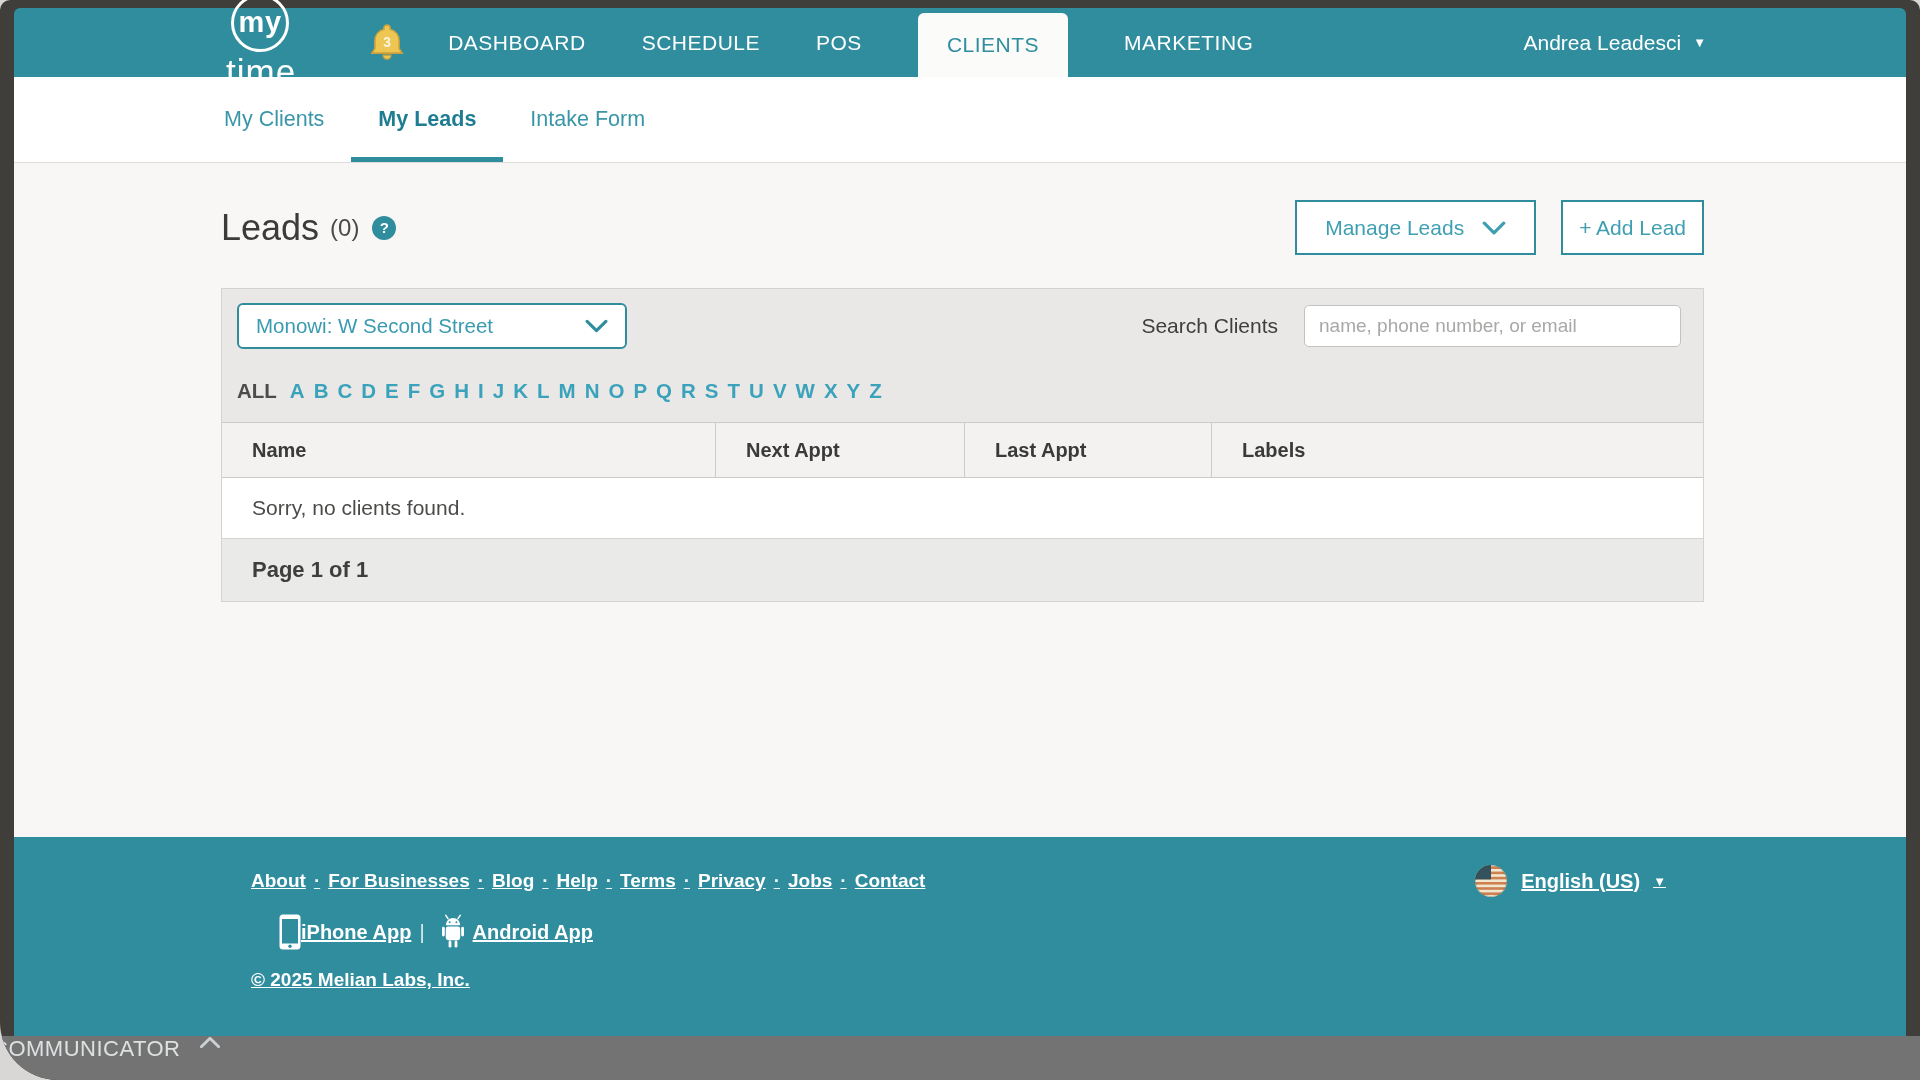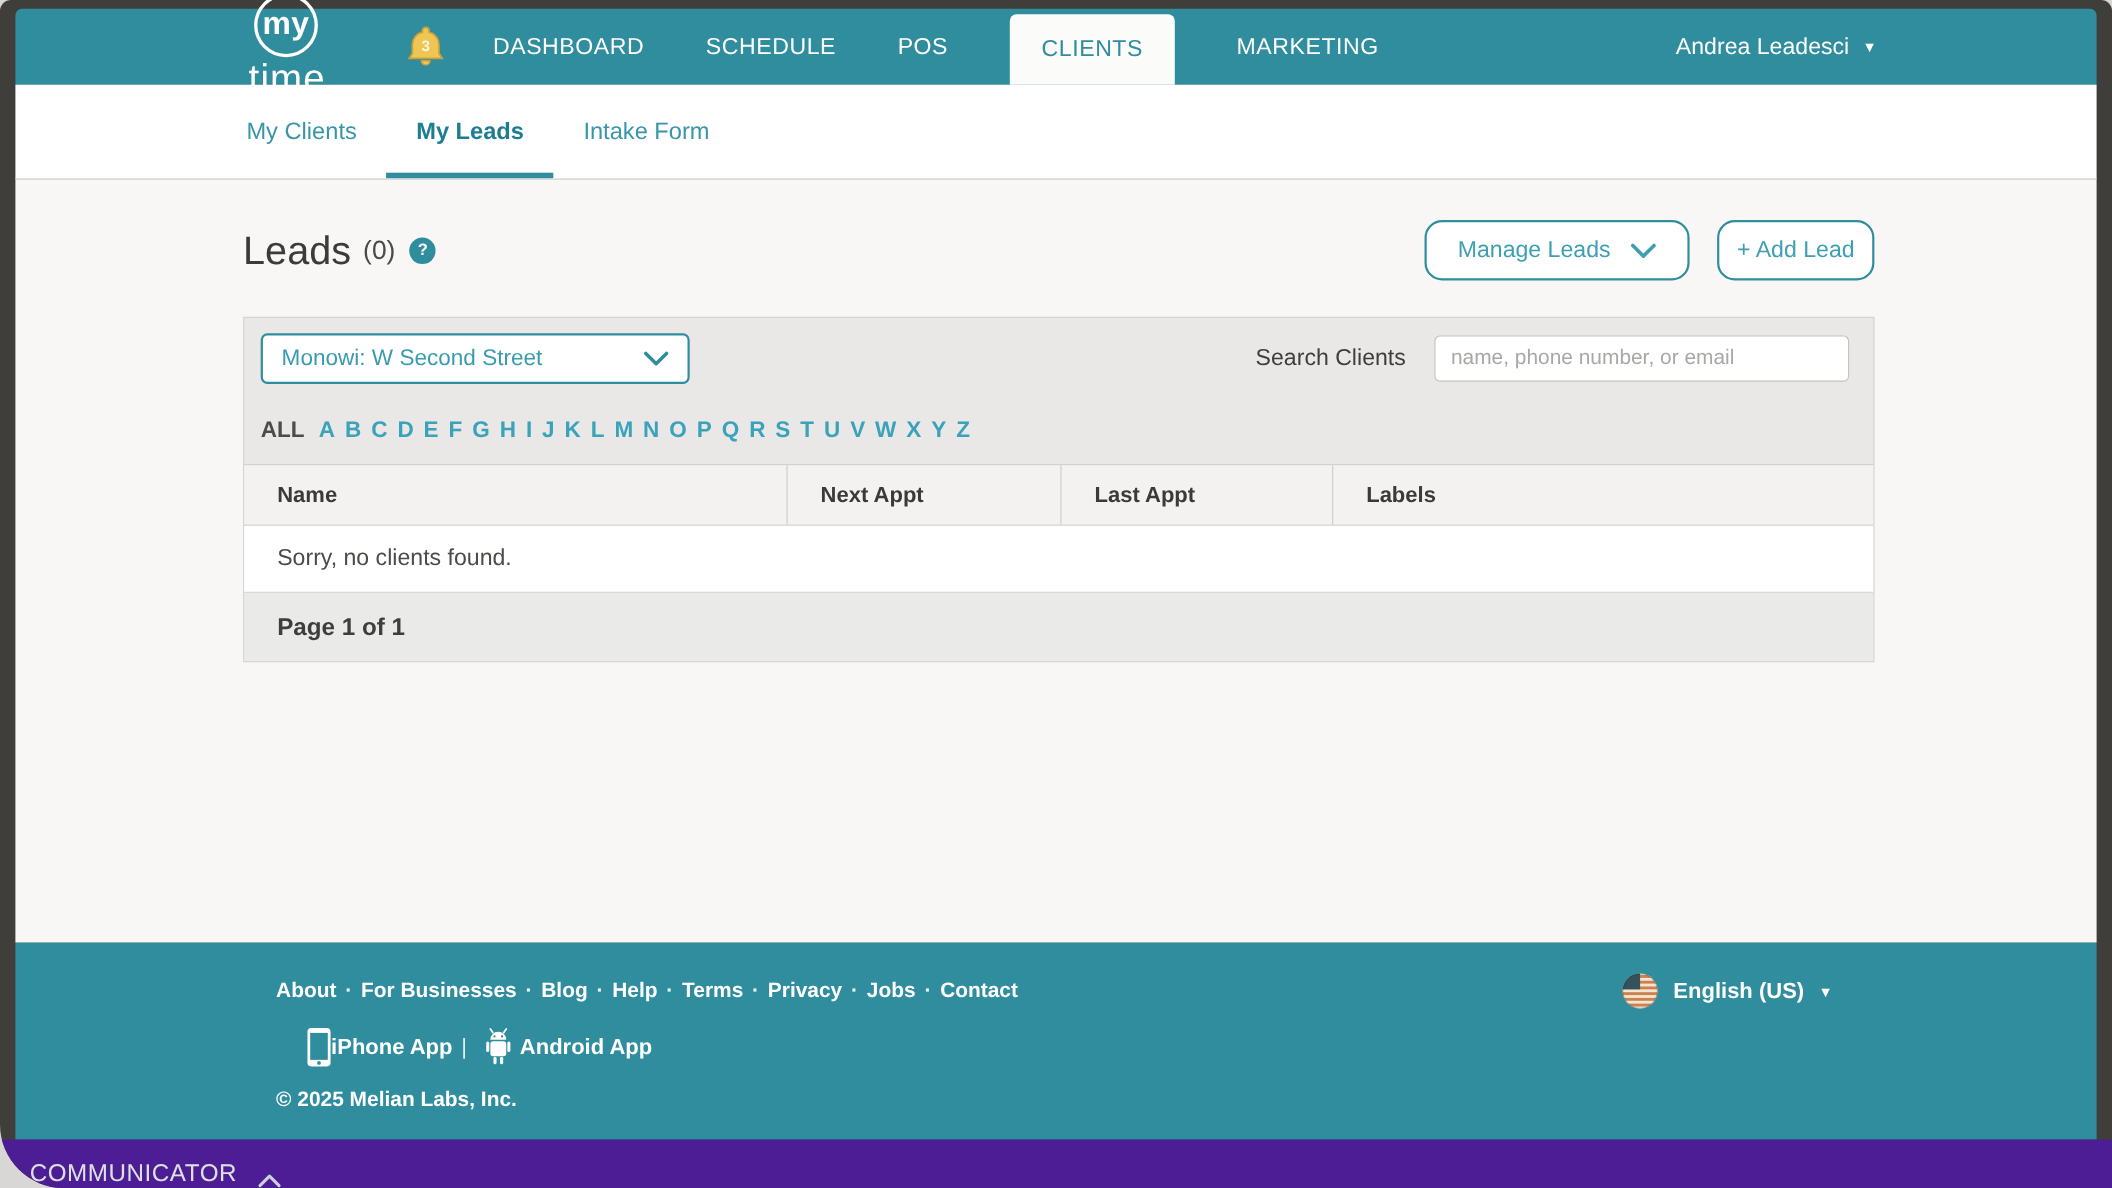--- a/index.html
+++ b/index.html
@@ -34,21 +34,21 @@
   .subtab.active::after { content:""; position:absolute; left:0; right:0; bottom:0; height:5px; background:#2f8d9e; }
 
   
   .main { flex:1 1 auto; background:#f8f7f5; overflow:hidden; }
   .heading-row { margin:37px 202px 0 207px; display:flex; align-items:center; }
   .page-title { font-size:36px; font-weight:500; color:#3b3b3b; }
   .lead-count { font-size:24px; color:#4a4a4a; margin-left:11px; }
   .help-badge { width:24px; height:24px; border-radius:50%; background:#2f8d9e; color:#fff; font-size:15px;
                 font-weight:bold; display:flex; align-items:center; justify-content:center; margin-left:13px; cursor:pointer; }
   .heading-buttons { margin-left:auto; display:flex; gap:25px; }
-  .btn { height:55px; background:#fff; border:2px solid #2f8d9e; border-radius:16px; color:#3f9fb2;
+  .btn { height:55px; background:#fff; border:2px solid #2f8d9e; border-radius:0; color:#3f9fb2;
          font-size:21px; font-weight:500; display:flex; align-items:center; cursor:pointer; font-family:inherit; }
   .btn-manage { padding:0 28px; gap:18px; }
   .btn-add { padding:0 16px; }
 
   .panel { margin:33px 202px 0 207px; background:#e9e8e6; border:1px solid #d4d3d1; }
   .panel-row1 { display:flex; align-items:center; padding:14px 22px 0 15px; }
   .loc-dropdown { width:390px; height:46px; background:#fff; border:2px solid #2f8d9e; border-radius:6px;
                   color:#3a9bb0; font-size:20.5px; font-weight:500; display:flex; align-items:center;
                   justify-content:space-between; padding:0 17px; cursor:pointer; }
   .search-group { margin-left:auto; display:flex; align-items:center; gap:26px; }
@@ -65,34 +65,34 @@
   .thead { display:grid; grid-template-columns:493px 249px 247px 1fr; background:#f3f2f0;
            border-bottom:1px solid #cbcbc9; height:55px; }
   .th { display:flex; align-items:center; padding-left:30px; font-size:20px; font-weight:600; color:#3a3a3a; }
   .th + .th { border-left:1px solid #cbcbc9; }
   .row-empty { height:61px; background:#fff; display:flex; align-items:center; padding-left:30px;
                font-size:21px; color:#4b4b49; border-bottom:1px solid #d4d3d1; }
   .row-pagination { height:62px; background:#eaeae8; display:flex; align-items:center; padding-left:30px;
                     font-size:22px; font-weight:600; color:#3e3e3c; }
 
   
-  .footer { height:179px; background:#2f8d9e; color:#fff; padding:27px 240px 0 237px; flex:0 0 auto; }
+  .footer { height:199px; background:#2f8d9e; color:#fff; padding:27px 240px 0 237px; flex:0 0 auto;text-decoration:underline; }
   .frow1 { display:flex; align-items:center; justify-content:space-between; }
   .flinks { display:flex; align-items:center; gap:8px; font-size:19px; font-weight:600; }
   .flink { cursor:pointer; }
   .fdot { opacity:.9; }
   .lang-group { display:flex; align-items:center; gap:13px; font-size:20px; font-weight:600; cursor:pointer; }
   .frow2 { margin-top:16px; display:flex; align-items:center; font-size:20px; font-weight:600;padding-left:28px; }
   .app-divider { opacity:.85; font-weight:400; margin:0 8px; }
   .app-link { cursor:pointer; }
   .frow3 { margin-top:19px; font-size:19px; font-weight:600; }
 
   
-  .communicator { position:absolute; left:0; right:0; bottom:0; height:44px; background:#4c1d95;
-                  display:flex; align-items:flex-end; color:#dde1e2; cursor:pointer;padding-left:35px; }
+  .communicator { position:absolute; left:0; right:0; bottom:0; height:44px; background:#737373;
+                  display:flex; align-items:flex-start; color:#dde1e2; cursor:pointer; }
   .comm-label { font-size:22px; font-weight:500; letter-spacing:.5px; margin-left:-8px; white-space:nowrap; }
   .comm-chevron { margin-left:18px; display:flex; align-items:center; }
 </style>
 </head>
 <body>
 
 <div class="screen">
   <div class="window">
     <div class="page">
 

